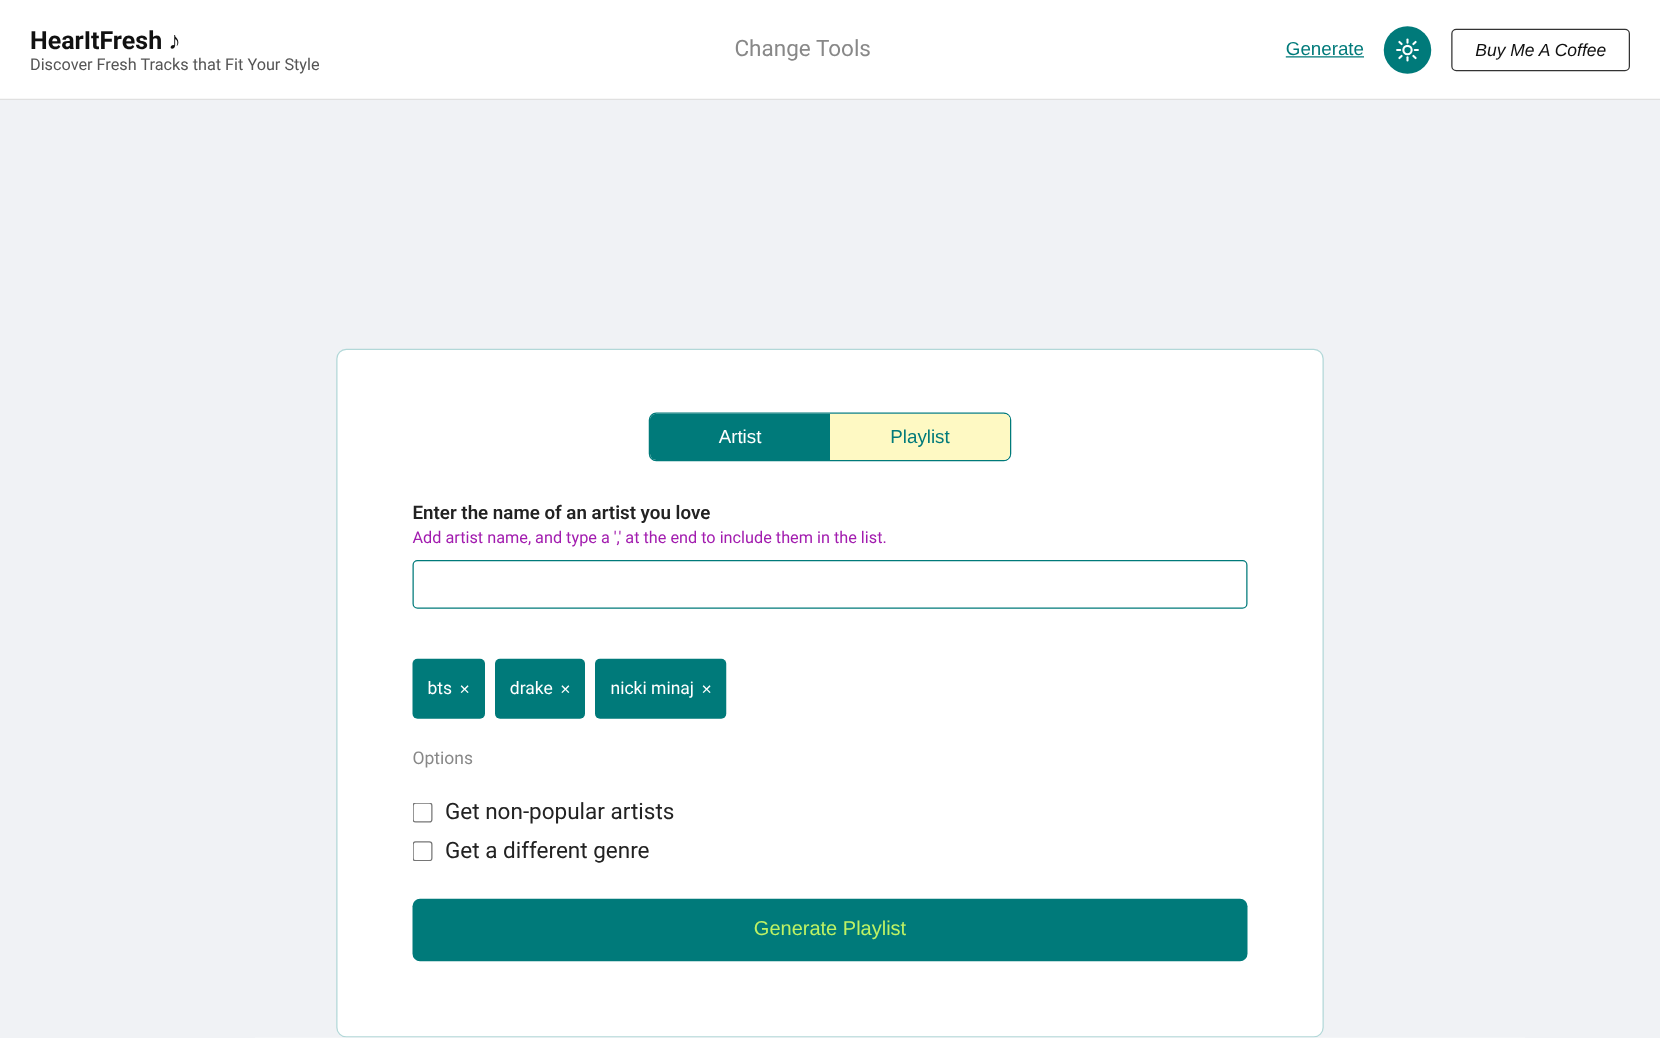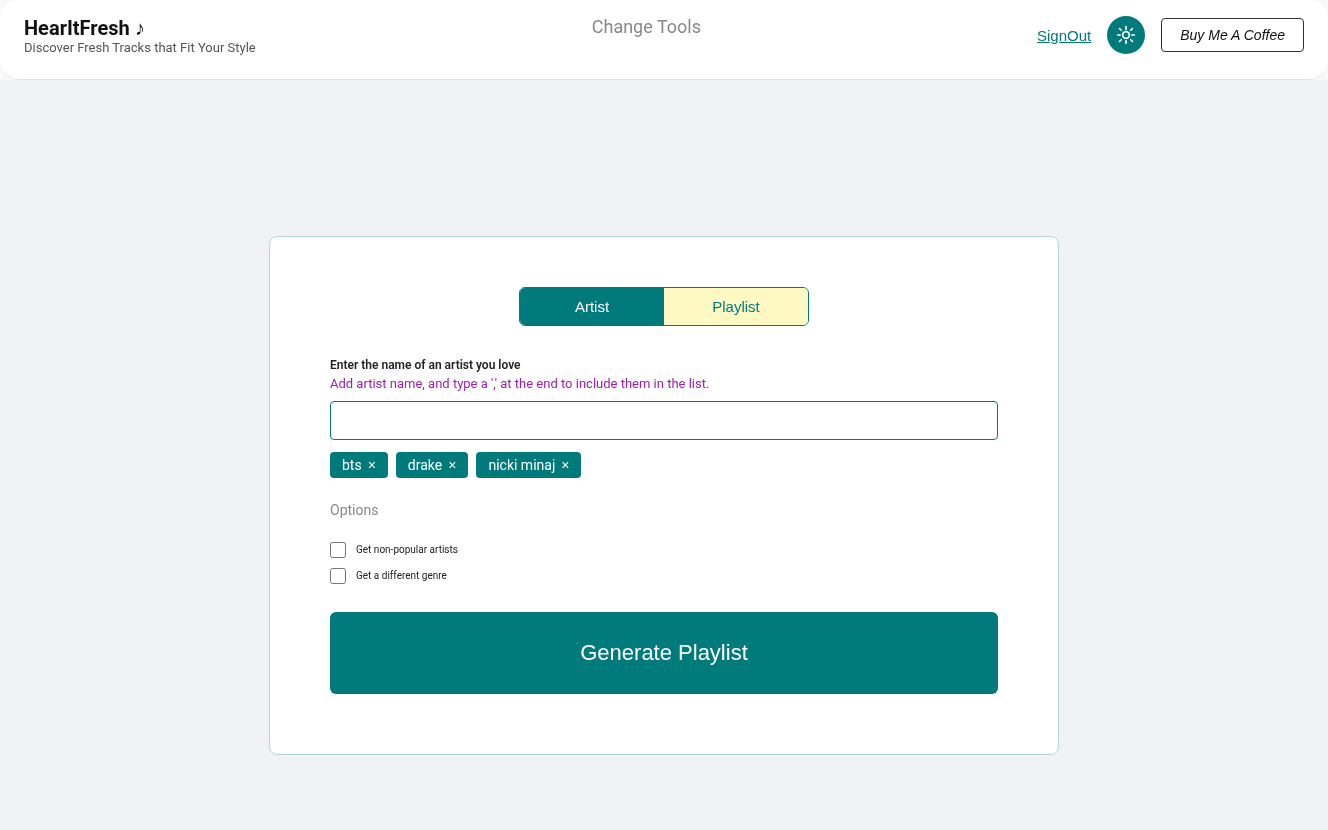--- a/index.html
+++ b/index.html
@@ -12,27 +12,26 @@
       font-family: -apple-system, BlinkMacSystemFont, 'Segoe UI', Roboto, sans-serif;
       background-color: #f8f9fa;
       width: 1328px;
       height: 830px;
       overflow: hidden;
     }
 
     
     .header {
       display: flex;
-      align-items: flex-start;
+      align-items: center;
       justify-content: space-between;
-      padding: 16px 24px;
+      padding: 4px 24px;
       height: 80px;
       background: #fff;
       border-bottom: 1px solid #e0e0e0;
-      border-radius: 19px;
     }
 
     .header-logo {
       display: flex;
       flex-direction: column;
     }
 
     .logo-title {
       font-size: 20px;
       font-weight: 700;
@@ -90,21 +89,21 @@
       font-weight: 500;
       cursor: pointer;
       border-radius: 4px;
       color: #111;
       font-style: italic;
     }
 
     
     .main {
       display: flex;
-      align-items: center;
+      align-items: flex-end;
       justify-content: center;
       padding-top: 80px;
       height: calc(830px - 80px);
       background: #f0f2f5;
     }
 
     .card {
       background: #fff;
       border: 1.5px solid #b2d8d8;
       border-radius: 8px;
@@ -134,21 +133,21 @@
       transition: background 0.15s;
     }
 
     .tab-btn.active {
       background: #007a7a;
       color: #fff;
     }
 
     
     .form-label {
-      font-size: 12px;
+      font-size: 15px;
       font-weight: 600;
       color: #222;
       margin-bottom: 4px;
     }
 
     .form-hint {
       font-size: 13px;
       color: #a21caf;
       margin-bottom: 10px;
     }
@@ -170,23 +169,24 @@
       gap: 8px;
       margin-bottom: 24px;
     }
 
     .tag {
       display: inline-flex;
       align-items: center;
       gap: 6px;
       background: #007a7a;
       color: #fff;
-      padding: 5px 12px;
+      padding: 16px 12px;
       border-radius: 4px;
       font-size: 14px;
+      margin-top: 28px;
     }
 
     .tag-remove {
       background: none;
       border: none;
       color: #fff;
       cursor: pointer;
       font-size: 14px;
       line-height: 1;
       padding: 0;
@@ -207,53 +207,53 @@
     }
 
     .option-item input[type="checkbox"] {
       width: 16px;
       height: 16px;
       cursor: pointer;
       accent-color: #007a7a;
     }
 
     .option-item label {
-      font-size: 10px;
+      font-size: 18px;
       color: #222;
       cursor: pointer;
     }
 
     
     .generate-btn {
       width: 100%;
-      padding: 28px;
+      padding: 16px;
       background: #007a7a;
-      color: #ffffff;
+      color: #bef264;
       border: none;
       border-radius: 6px;
-      font-size: 22px;
+      font-size: 16px;
       font-weight: 500;
       cursor: pointer;
       margin-top: 18px;
       transition: background 0.15s;
     }
   </style>
 </head>
 <body>
 
 <header class="header">
   <div class="header-logo">
     <span class="logo-title">HearItFresh ♪</span>
     <span class="logo-subtitle">Discover Fresh Tracks that Fit Your Style</span>
   </div>
 
   <div class="header-center">Change Tools</div>
 
   <div class="header-right">
-    <button class="sign-out-link">SignOut</button>
+    <button class="sign-out-link">Generate</button>
     <button class="theme-toggle" title="Toggle theme">
       <svg viewBox="0 0 24 24" fill="none">
         <circle cx="12" cy="12" r="4" stroke="white" stroke-width="2"></circle>
         <line x1="12" y1="2" x2="12" y2="5" stroke="white" stroke-width="2" stroke-linecap="round"></line>
         <line x1="12" y1="19" x2="12" y2="22" stroke="white" stroke-width="2" stroke-linecap="round"></line>
         <line x1="2" y1="12" x2="5" y2="12" stroke="white" stroke-width="2" stroke-linecap="round"></line>
         <line x1="19" y1="12" x2="22" y2="12" stroke="white" stroke-width="2" stroke-linecap="round"></line>
         <line x1="4.22" y1="4.22" x2="6.34" y2="6.34" stroke="white" stroke-width="2" stroke-linecap="round"></line>
         <line x1="17.66" y1="17.66" x2="19.78" y2="19.78" stroke="white" stroke-width="2" stroke-linecap="round"></line>
         <line x1="19.78" y1="4.22" x2="17.66" y2="6.34" stroke="white" stroke-width="2" stroke-linecap="round"></line>

